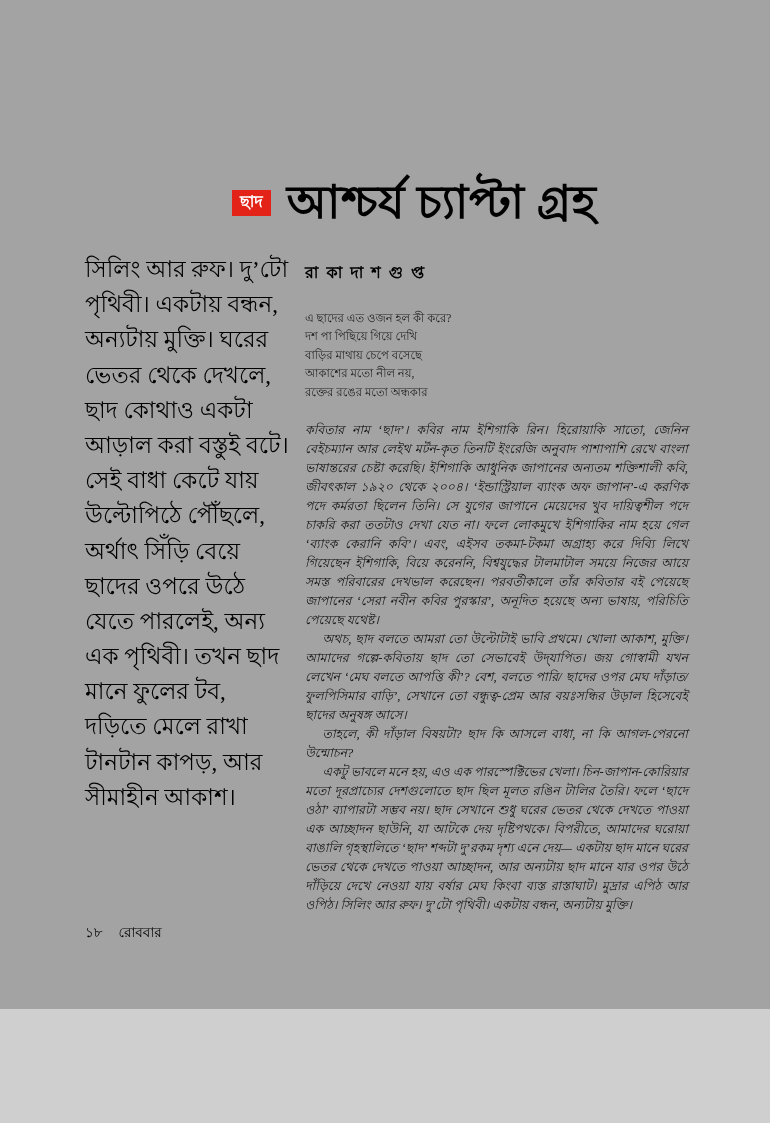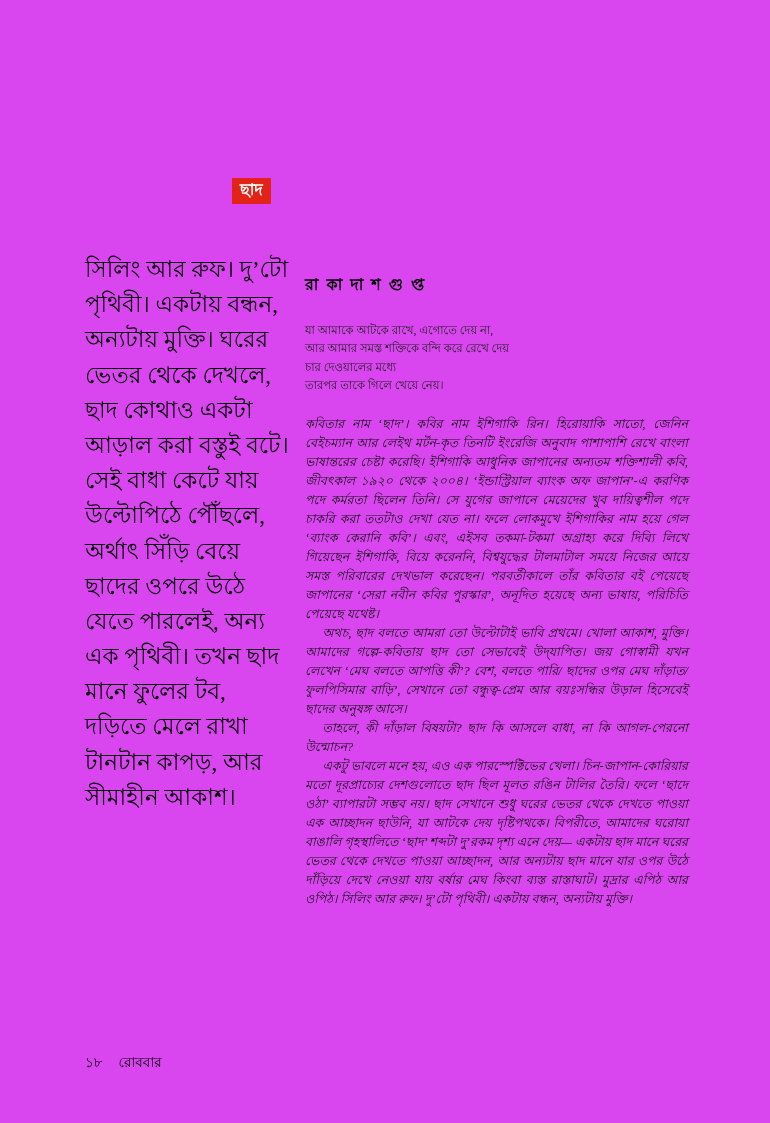--- a/index.html
+++ b/index.html
@@ -1,21 +1,21 @@
 <!DOCTYPE html>
 <html><head>
 <meta charset="utf-8">
 <style>
   html, body { margin: 0; padding: 0; background: #cfcfcf; }
   .page {
     position: relative;
     width: 770px;
-    height: 1123px;
+    height: 1009px;
     margin: 0 auto;
-    background: #d946ef;
+    background: #a3a3a3;
     font-family: "Liberation Serif", serif;
     color: #111;
     overflow: hidden;
     box-sizing: border-box;
   }
   .masthead {
     position: absolute;
     top: 178px;
     left: 232px;
     right: 70px;
@@ -58,21 +58,21 @@
     font-size: 23px;
     line-height: 1.53;
     color: #000;
     text-align: left;
   }
   .article { flex: 1 1 auto; min-width: 0; padding-left: 2px; }
   .byline {
     font-weight: bold;
     font-size: 16px;
     letter-spacing: 2px;
-    margin: 20px 0 22px 0;
+    margin: 8px 0 22px 0;
     color: #000;
   }
   .poem { margin-bottom: 20px; }
   .poem .stanza {
     white-space: pre-line;
     font-size: 11.5px;
     line-height: 1.6;
     color: #222;
     margin: 0 0 13px 0;
   }
@@ -82,50 +82,52 @@
     line-height: 1.52;
     text-align: justify;
     text-indent: 1.4em;
     color: #111;
     font-style: italic;
   }
   .body p.para:first-child { text-indent: 0; }
   .pagefooter {
     position: absolute;
     left: 85px;
-    bottom: 48px;
+    bottom: 64px;
     font-size: 13.5px;
     color: #000;
     display: flex;
     align-items: center;
   }
   .pagefooter .pagenum { margin-right: 16px; }
 </style>
 </head>
 <body>
 
 <div class="page">
 
   <header class="masthead">
     <span class="kicker">
       <span>ছাদ</span>
     </span>
+    <h1 class="headline">আশ্চর্য চ্যাপ্টা গ্রহ</h1>
   </header>
 
   <div class="columns">
     <aside class="pullquote">সিলিং আর রুফ। দু’টো পৃথিবী। একটায় বন্ধন, অন্যটায় মুক্তি। ঘরের ভেতর থেকে দেখলে, ছাদ কোথাও একটা আড়াল করা বস্তুই বটে। সেই বাধা কেটে যায় উল্টোপিঠে পৌঁছলে, অর্থাৎ সিঁড়ি বেয়ে ছাদের ওপরে উঠে যেতে পারলেই, অন্য এক পৃথিবী। তখন ছাদ মানে ফুলের টব, দড়িতে মেলে রাখা টানটান কাপড়, আর সীমাহীন আকাশ।</aside>
 
     <main class="article">
       <div class="byline">রা কা  দা শ গু প্ত</div>
 
       <div class="poem">
-          <div class="stanza">যা আমাকে আটকে রাখে, এগোতে দেয় না,
-আর আমার সমস্ত শক্তিকে বন্দি করে রেখে দেয়
-চার দেওয়ালের মধ্যে
-তারপর তাকে গিলে খেয়ে নেয়।</div>
+          <div class="stanza">এ ছাদের এত ওজন হল কী করে?
+দশ পা পিছিয়ে গিয়ে দেখি
+বাড়ির মাথায় চেপে বসেছে
+আকাশের মতো নীল নয়,
+রক্তের রঙের মতো অন্ধকার</div>
         </div>
 
       <div class="body">
           <p class="para">কবিতার নাম ‘ছাদ’। কবির নাম ইশিগাকি রিন। হিরোয়াকি সাতো, জেনিন বেইচম্যান আর লেইথ মর্টন-কৃত তিনটি ইংরেজি অনুবাদ পাশাপাশি রেখে বাংলা ভাষান্তরের চেষ্টা করেছি। ইশিগাকি আধুনিক জাপানের অন্যতম শক্তিশালী কবি, জীবৎকাল ১৯২০ থেকে ২০০৪। ‘ইন্ডাস্ট্রিয়াল ব্যাংক অফ জাপান’-এ করণিক পদে কর্মরতা ছিলেন তিনি। সে যুগের জাপানে মেয়েদের খুব দায়িত্বশীল পদে চাকরি করা ততটাও দেখা যেত না। ফলে লোকমুখে ইশিগাকির নাম হয়ে গেল ‘ব্যাংক কেরানি কবি’। এবং, এইসব তকমা-টকমা অগ্রাহ্য করে দিব্যি লিখে গিয়েছেন ইশিগাকি, বিয়ে করেননি, বিশ্বযুদ্ধের টালমাটাল সময়ে নিজের আয়ে সমস্ত পরিবারের দেখভাল করেছেন। পরবর্তীকালে তাঁর কবিতার বই পেয়েছে জাপানের ‘সেরা নবীন কবির পুরস্কার’, অনূদিত হয়েছে অন্য ভাষায়, পরিচিতি পেয়েছে যথেষ্ট।</p>
           <p class="para">অথচ, ছাদ বলতে আমরা তো উল্টোটাই ভাবি প্রথমে। খোলা আকাশ, মুক্তি। আমাদের গল্পে-কবিতায় ছাদ তো সেভাবেই উদ্‌যাপিত। জয় গোস্বামী যখন লেখেন ‘মেঘ বলতে আপত্তি কী’? বেশ, বলতে পারি/ ছাদের ওপর মেঘ দাঁড়াত/ ফুলপিসিমার বাড়ি’, সেখানে তো বন্ধুত্ব-প্রেম আর বয়ঃসন্ধির উড়াল হিসেবেই ছাদের অনুষঙ্গ আসে।</p>
           <p class="para">তাহলে, কী দাঁড়াল বিষয়টা? ছাদ কি আসলে বাধা, না কি আগল-পেরনো উন্মোচন?</p>
           <p class="para">একটু ভাবলে মনে হয়, এও এক পারস্পেক্টিভের খেলা। চিন-জাপান-কোরিয়ার মতো দূরপ্রাচ্যের দেশগুলোতে ছাদ ছিল মূলত রঙিন টালির তৈরি। ফলে ‘ছাদে ওঠা’ ব্যাপারটা সম্ভব নয়। ছাদ সেখানে শুধু ঘরের ভেতর থেকে দেখতে পাওয়া এক আচ্ছাদন ছাউনি, যা আটকে দেয় দৃষ্টিপথকে। বিপরীতে, আমাদের ঘরোয়া বাঙালি গৃহস্থালিতে ‘ছাদ’ শব্দটা দু’রকম দৃশ্য এনে দেয়— একটায় ছাদ মানে ঘরের ভেতর থেকে দেখতে পাওয়া আচ্ছাদন, আর অন্যটায় ছাদ মানে যার ওপর উঠে দাঁড়িয়ে দেখে নেওয়া যায় বর্ষার মেঘ কিংবা ব্যস্ত রাস্তাঘাট। মুদ্রার এপিঠ আর ওপিঠ। সিলিং আর রুফ। দু’টো পৃথিবী। একটায় বন্ধন, অন্যটায় মুক্তি।</p>
         </div>
     </main>
   </div>

